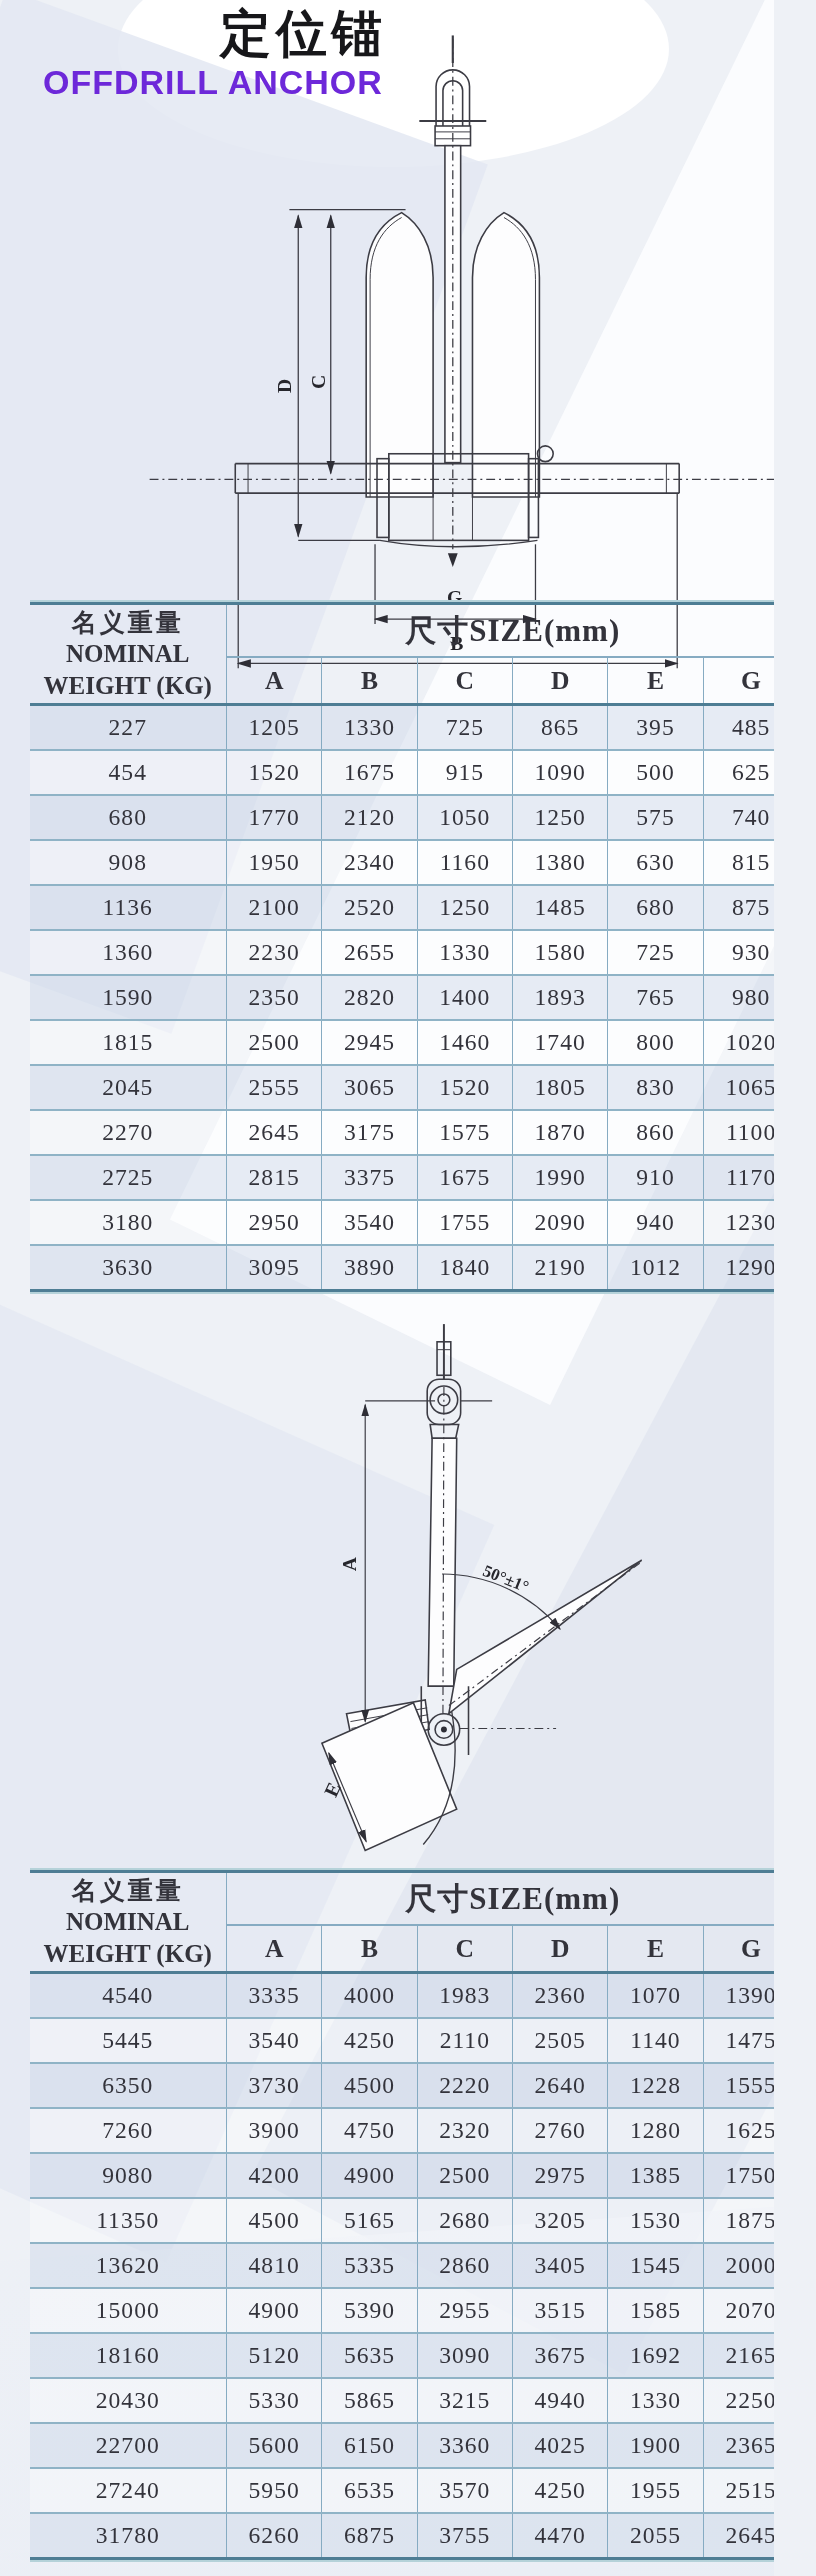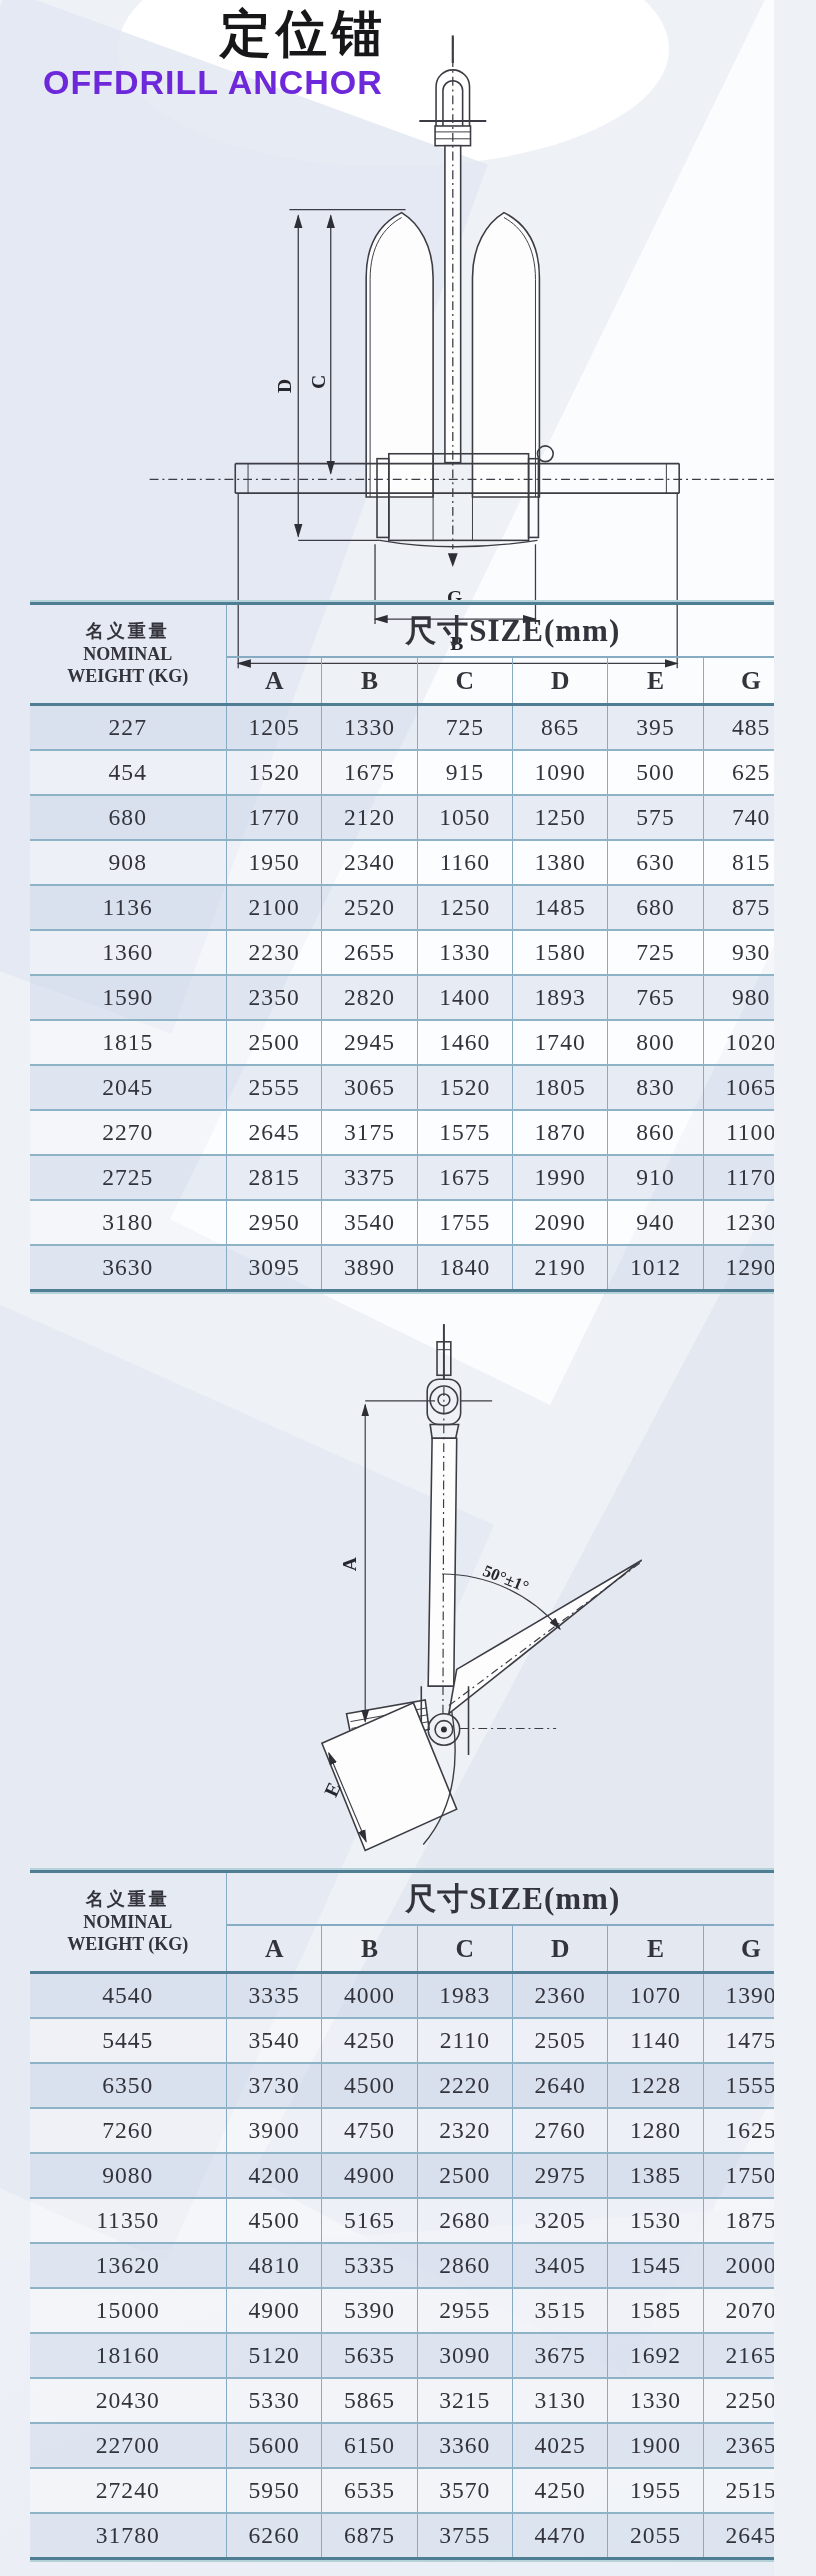--- a/index.html
+++ b/index.html
@@ -50,22 +50,22 @@
     font-family:"Liberation Serif", serif;
   }
   .size-table col.wcol { width:197px; }
   .size-table th, .size-table td {
     text-align:center; vertical-align:middle; color:#33333b; padding:0;
   }
   .size-table thead th { font-weight:bold; }
   .size-table .th-size { height:51px; font-size:31px; letter-spacing:1px; border-left:1px solid #86abc2; border-bottom:2px solid #86abc2; }
   .size-table .th-dim  { height:45px; font-size:25.6px; border-left:1px solid #86abc2; border-bottom:3px solid #4e7d94; }
   .size-table .th-weight { border-bottom:3px solid #4e7d94; line-height:1.25; }
-  .size-table .th-weight .h-cn { display:block; font-size:18px; letter-spacing:3px; }
-  .size-table .th-weight .h-en { display:block; font-size:18px; letter-spacing:0px; }
+  .size-table .th-weight .h-cn { display:block; font-size:25px; letter-spacing:3px; }
+  .size-table .th-weight .h-en { display:block; font-size:25px; letter-spacing:0px; }
   .size-table tbody td { height:43px; font-size:23.6px; letter-spacing:1px; }
   .size-table tbody td + td { border-left:1px solid #86abc2; }
   .size-table tbody tr + tr { border-top:2px solid #8fb3c6; }
   .size-table tbody tr:nth-child(odd)  { background:rgba(203,215,232,.45); }
   .size-table tbody tr:nth-child(even) { background:rgba(255,255,255,.35); }
 </style>
 </head>
 <body>
 
 <div class="page">
@@ -450,21 +450,21 @@
             <td>3090</td>
             <td>3675</td>
             <td>1692</td>
             <td>2165</td>
           </tr>
           <tr>
             <td>20430</td>
             <td>5330</td>
             <td>5865</td>
             <td>3215</td>
-            <td>3130</td>
+            <td>4940</td>
             <td>1330</td>
             <td>2250</td>
           </tr>
           <tr>
             <td>22700</td>
             <td>5600</td>
             <td>6150</td>
             <td>3360</td>
             <td>4025</td>
             <td>1900</td>

